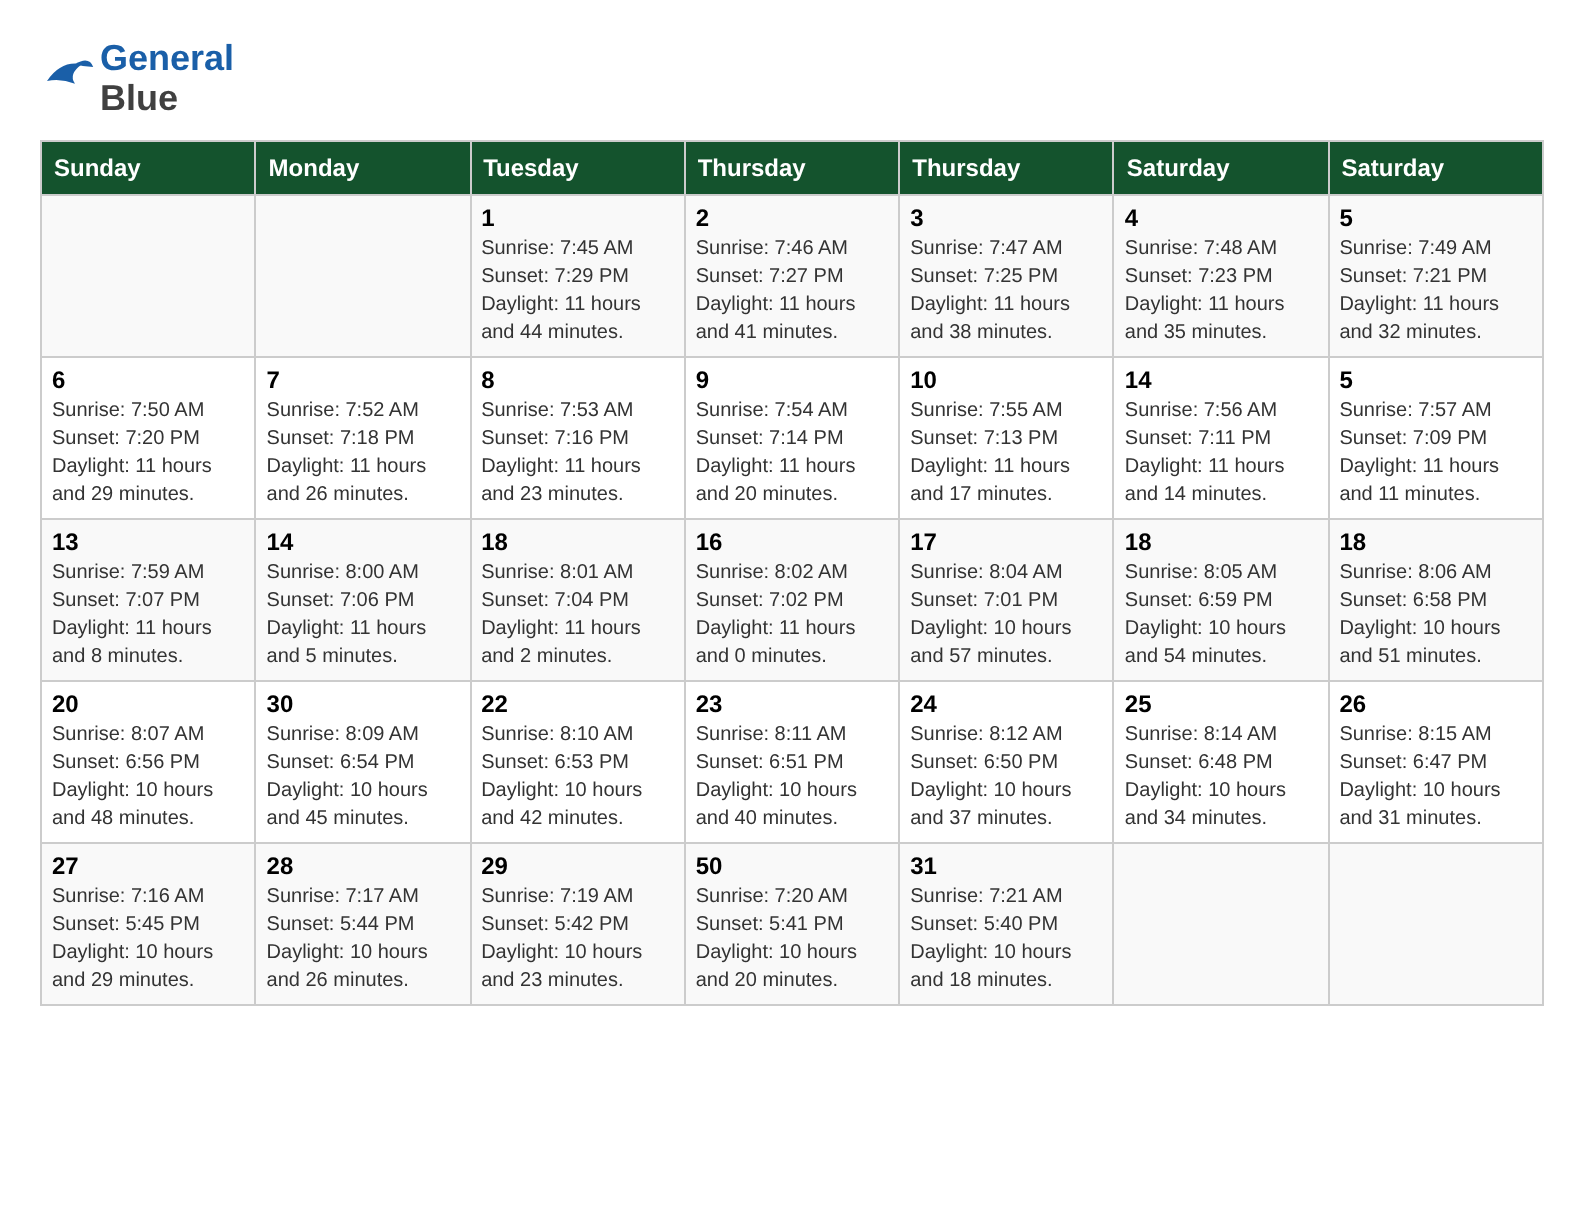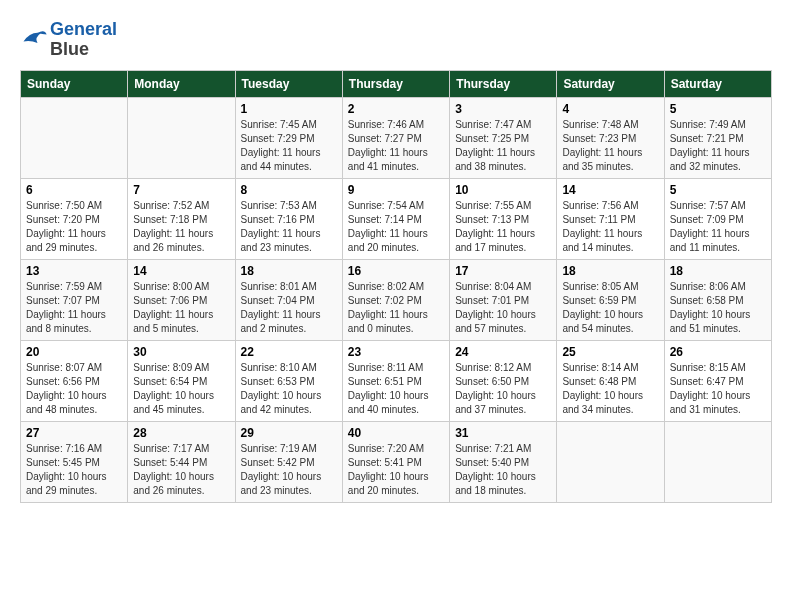--- a/index.html
+++ b/index.html
@@ -245,21 +245,21 @@
         </td>
         <td>
           <span class="day-num">28</span>
           <div class="cell-content">Sunrise: 7:17 AM<br>Sunset: 5:44 PM<br>Daylight: 10 hours and 26 minutes.</div>
         </td>
         <td>
           <span class="day-num">29</span>
           <div class="cell-content">Sunrise: 7:19 AM<br>Sunset: 5:42 PM<br>Daylight: 10 hours and 23 minutes.</div>
         </td>
         <td>
-          <span class="day-num">40</span>
+          <span class="day-num">50</span>
           <div class="cell-content">Sunrise: 7:20 AM<br>Sunset: 5:41 PM<br>Daylight: 10 hours and 20 minutes.</div>
         </td>
         <td>
           <span class="day-num">31</span>
           <div class="cell-content">Sunrise: 7:21 AM<br>Sunset: 5:40 PM<br>Daylight: 10 hours and 18 minutes.</div>
         </td>
         <td class="empty"></td>
         <td class="empty"></td>
       </tr>
     </tbody>

